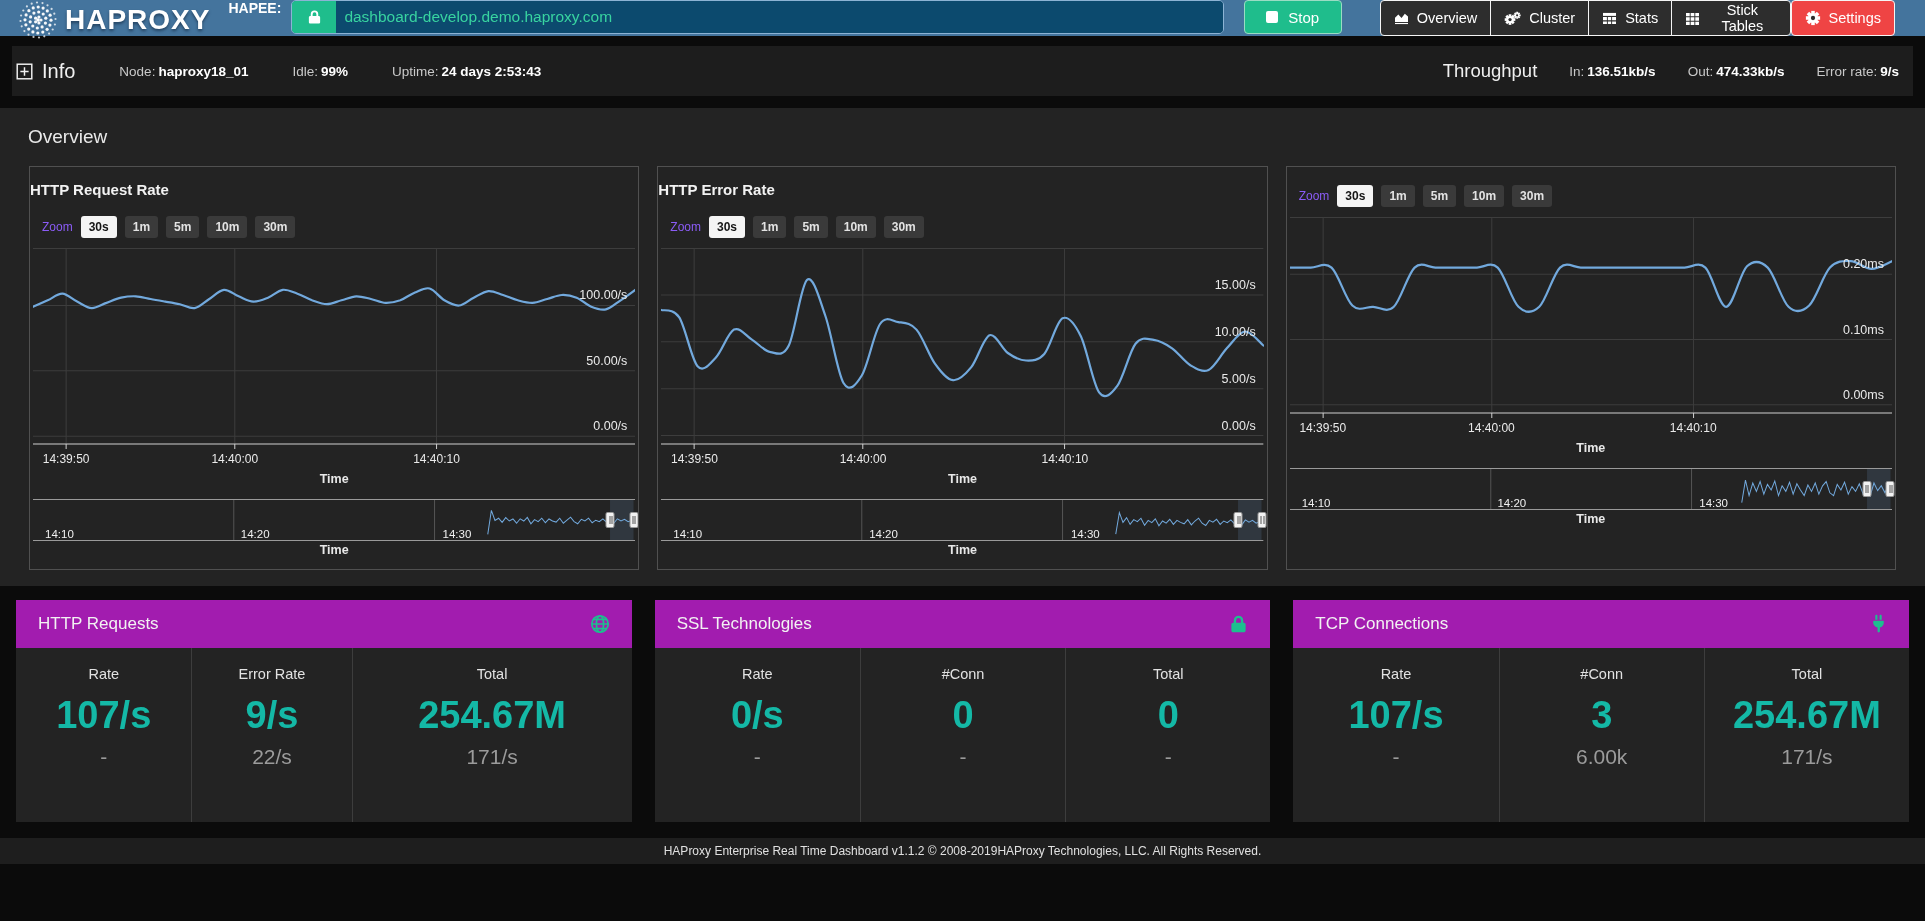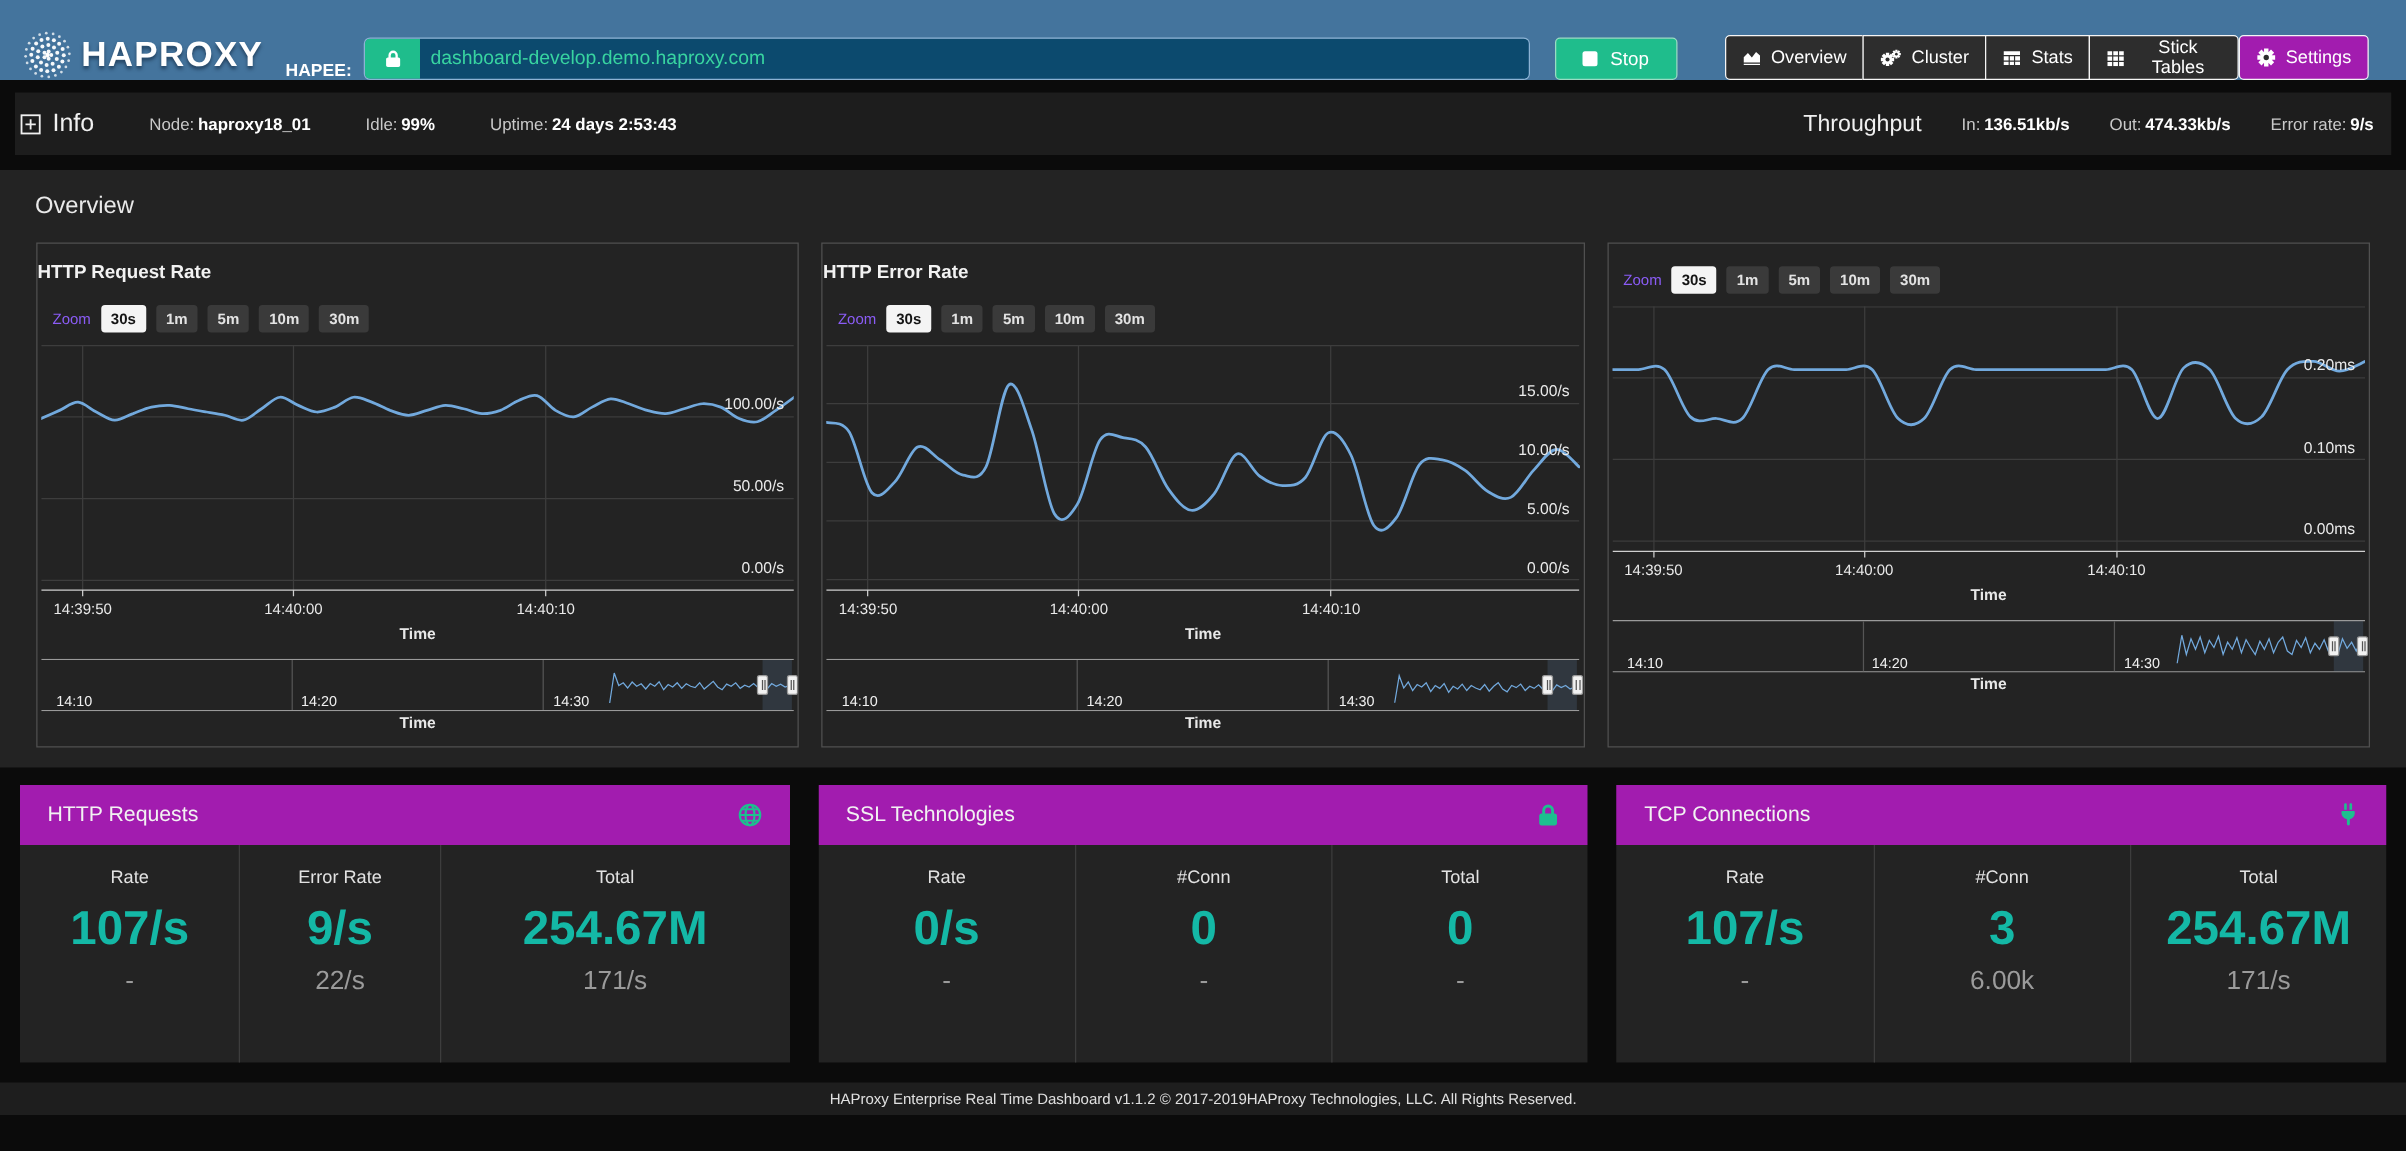--- a/index.html
+++ b/index.html
@@ -1,32 +1,32 @@
 <!DOCTYPE html>
 <html><head>
 <meta charset="utf-8">
 <style>
   *{box-sizing:border-box}
   html,body{margin:0;padding:0}
   body{width:1925px;height:921px;background:#0b0b0b;font-family:"Liberation Sans",sans-serif;color:#fff;overflow:hidden}
   
-  .navbar{height:64px;background:#44749d;display:flex;align-items:flex-end;padding:0 30px 0 18px}
+  .navbar{height:36px;background:#44749d;display:flex;align-items:flex-start;padding:0 30px 0 18px}
   .brand{display:flex;align-items:center;gap:7px}
   .brand-title{font-size:28px;font-weight:bold;letter-spacing:1px;color:#fff;text-shadow:0 2px 3px rgba(8,24,44,.55)}
   .hapee{font-weight:bold;font-size:14px;margin-left:18px}
   .urlbar{display:flex;margin-left:10px;width:952px;height:34px;border:1px solid #8cb3d4;border-radius:5px;overflow:hidden}
   .lock-btn{width:44px;background:#1fbd8c;border:none;display:flex;align-items:center;justify-content:center;cursor:pointer;color:#fff;padding:0}
   .url-input{flex:1;background:#0c4a6e;border:none;color:#38d4a0;font-size:15.5px;padding:0 8px;font-family:inherit;outline:none}
   .stop-btn{margin-left:20px;height:34px;width:100px;background:#1fbd8c;border:1px solid #9adcc3;border-radius:4px;color:#fff;font-size:15px;display:flex;align-items:center;justify-content:center;gap:10px;cursor:pointer;font-family:inherit}
   .stop-sq{width:12px;height:12px;background:#fff;border-radius:2px}
   .btn-group{display:flex;margin-left:38px}
   .nav-btn{height:36px;background:#2d2d2d;border:1px solid #f5f5f5;color:#fff;font-size:14.5px;display:flex;align-items:center;gap:8px;padding:0 13px;margin-left:-1px;cursor:pointer;font-family:inherit}
   .btn-group .nav-btn:first-child{border-radius:4px 0 0 4px;margin-left:0}
   .btn-group .nav-btn:last-child{border-radius:0 4px 4px 0}
-  .settings-btn{margin-left:auto;height:36px;background:#a21caf;border:1px solid #f5f5f5;border-radius:4px;color:#fff;font-size:14.5px;display:flex;align-items:center;gap:8px;padding:0 13px;cursor:pointer;font-family:inherit}
+  .settings-btn{margin-left:auto;height:36px;background:#ef4444;border:1px solid #f5f5f5;border-radius:4px;color:#fff;font-size:14.5px;display:flex;align-items:center;gap:8px;padding:0 13px;cursor:pointer;font-family:inherit}
   .nav-ic{display:flex;align-items:center}
   
   .infobar{margin:10px 12px 0;background:#1d1d1d;height:50px;display:flex;align-items:center;padding:0 4px;font-size:13.5px}
   .info-toggle{display:flex;align-items:center;gap:9px;font-size:20px;color:#f0f0f0;cursor:pointer}
   .info-item{margin-left:44px;color:#c9c9c9}
   .info-item b{color:#fff;margin-left:3px}
   .tp-wrap{margin-left:auto;display:flex;align-items:center;padding-right:10px}
   .tp-title{font-size:18.5px;color:#f0f0f0}
   .tp-item{margin-left:32px;color:#c9c9c9}
   .tp-item b{color:#fff;margin-left:3px}
@@ -486,14 +486,14 @@
         <div class="ccol" style="width:33.33%">
           <div class="clabel">Total</div>
           <div class="cvalue">254.67M</div>
           <div class="csub">171/s</div>
         </div>
       </div>
     </section>
   </div>
 
 <footer class="footer">
-  <span>HAProxy Enterprise Real Time Dashboard v1.1.2 © 2017-2019HAProxy Technologies, LLC. All Rights Reserved.</span>
+  <span>HAProxy Enterprise Real Time Dashboard v1.1.2 © 2008-2019HAProxy Technologies, LLC. All Rights Reserved.</span>
 </footer>
 
 </body></html>

